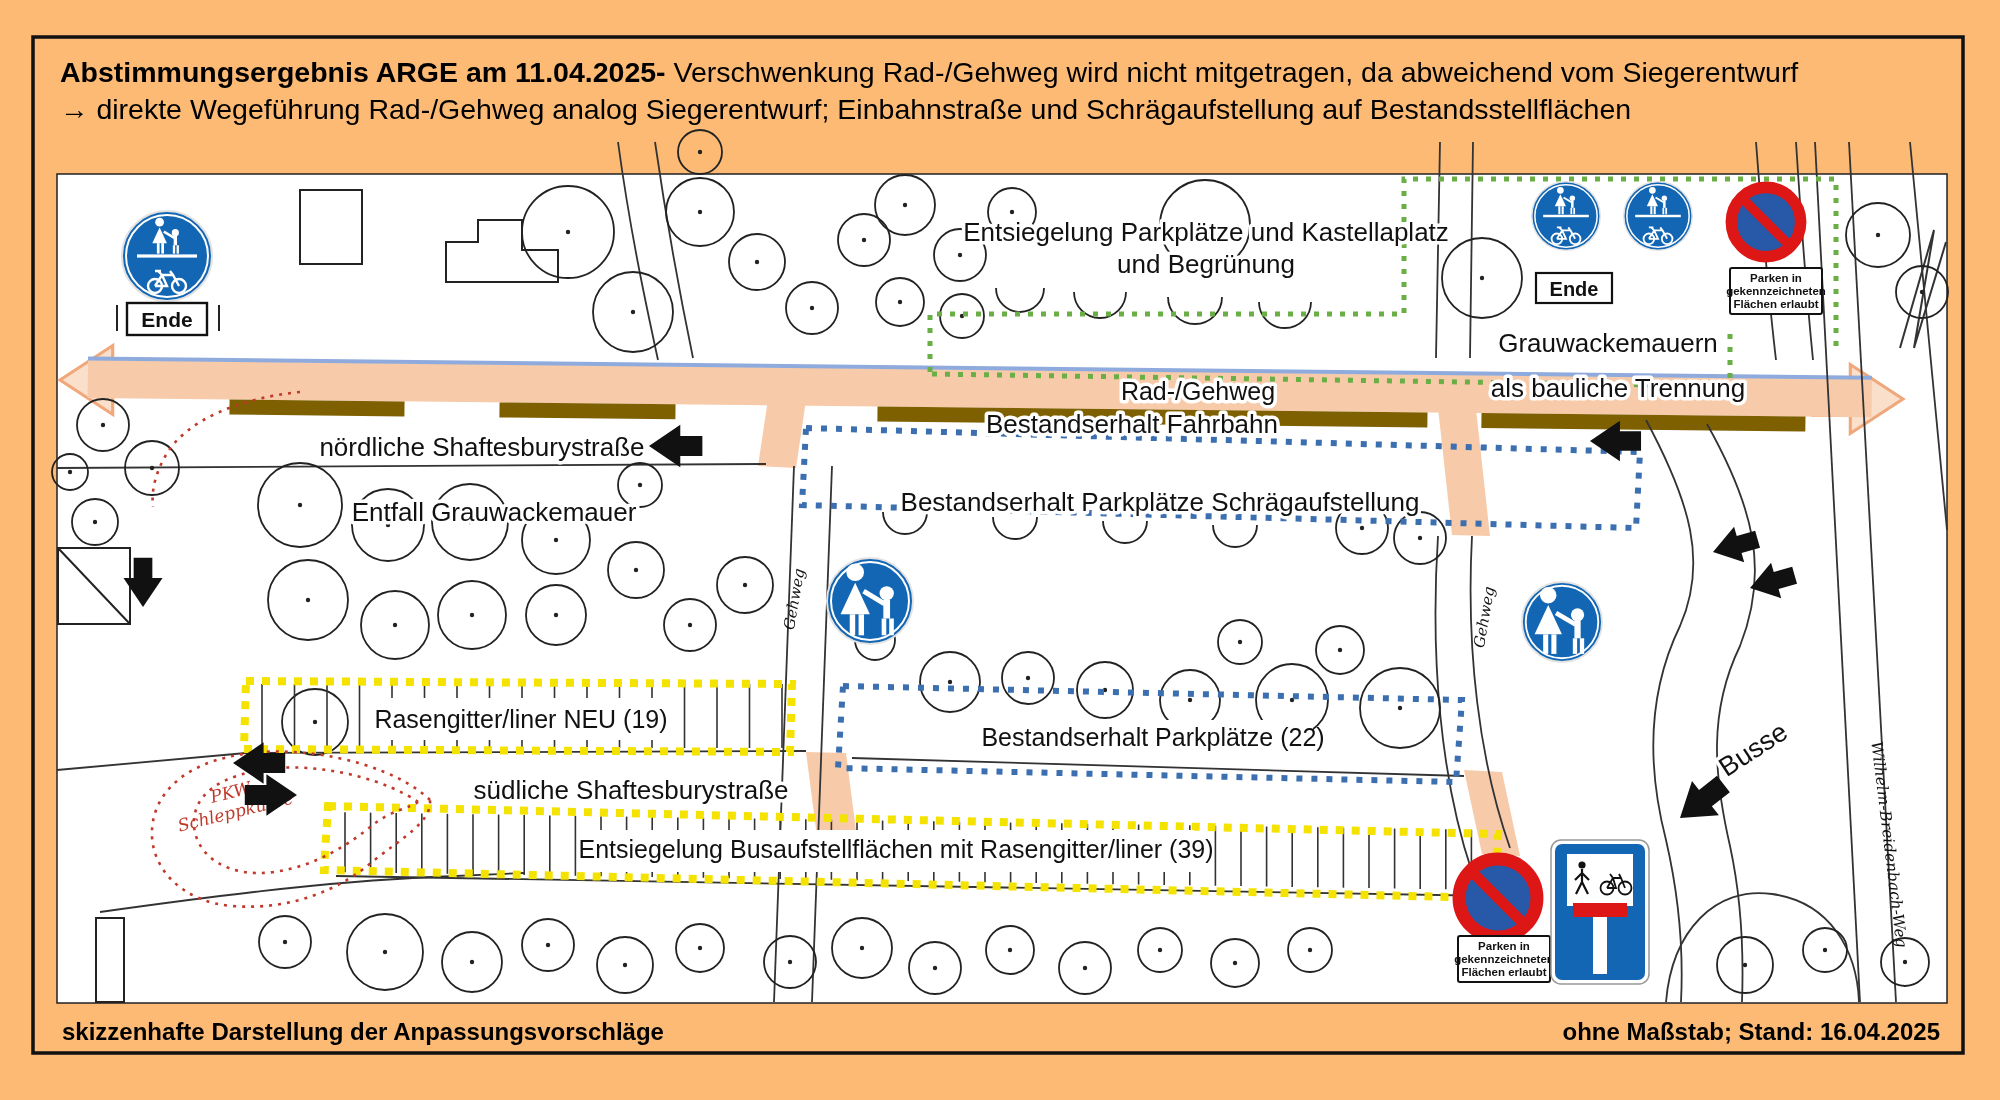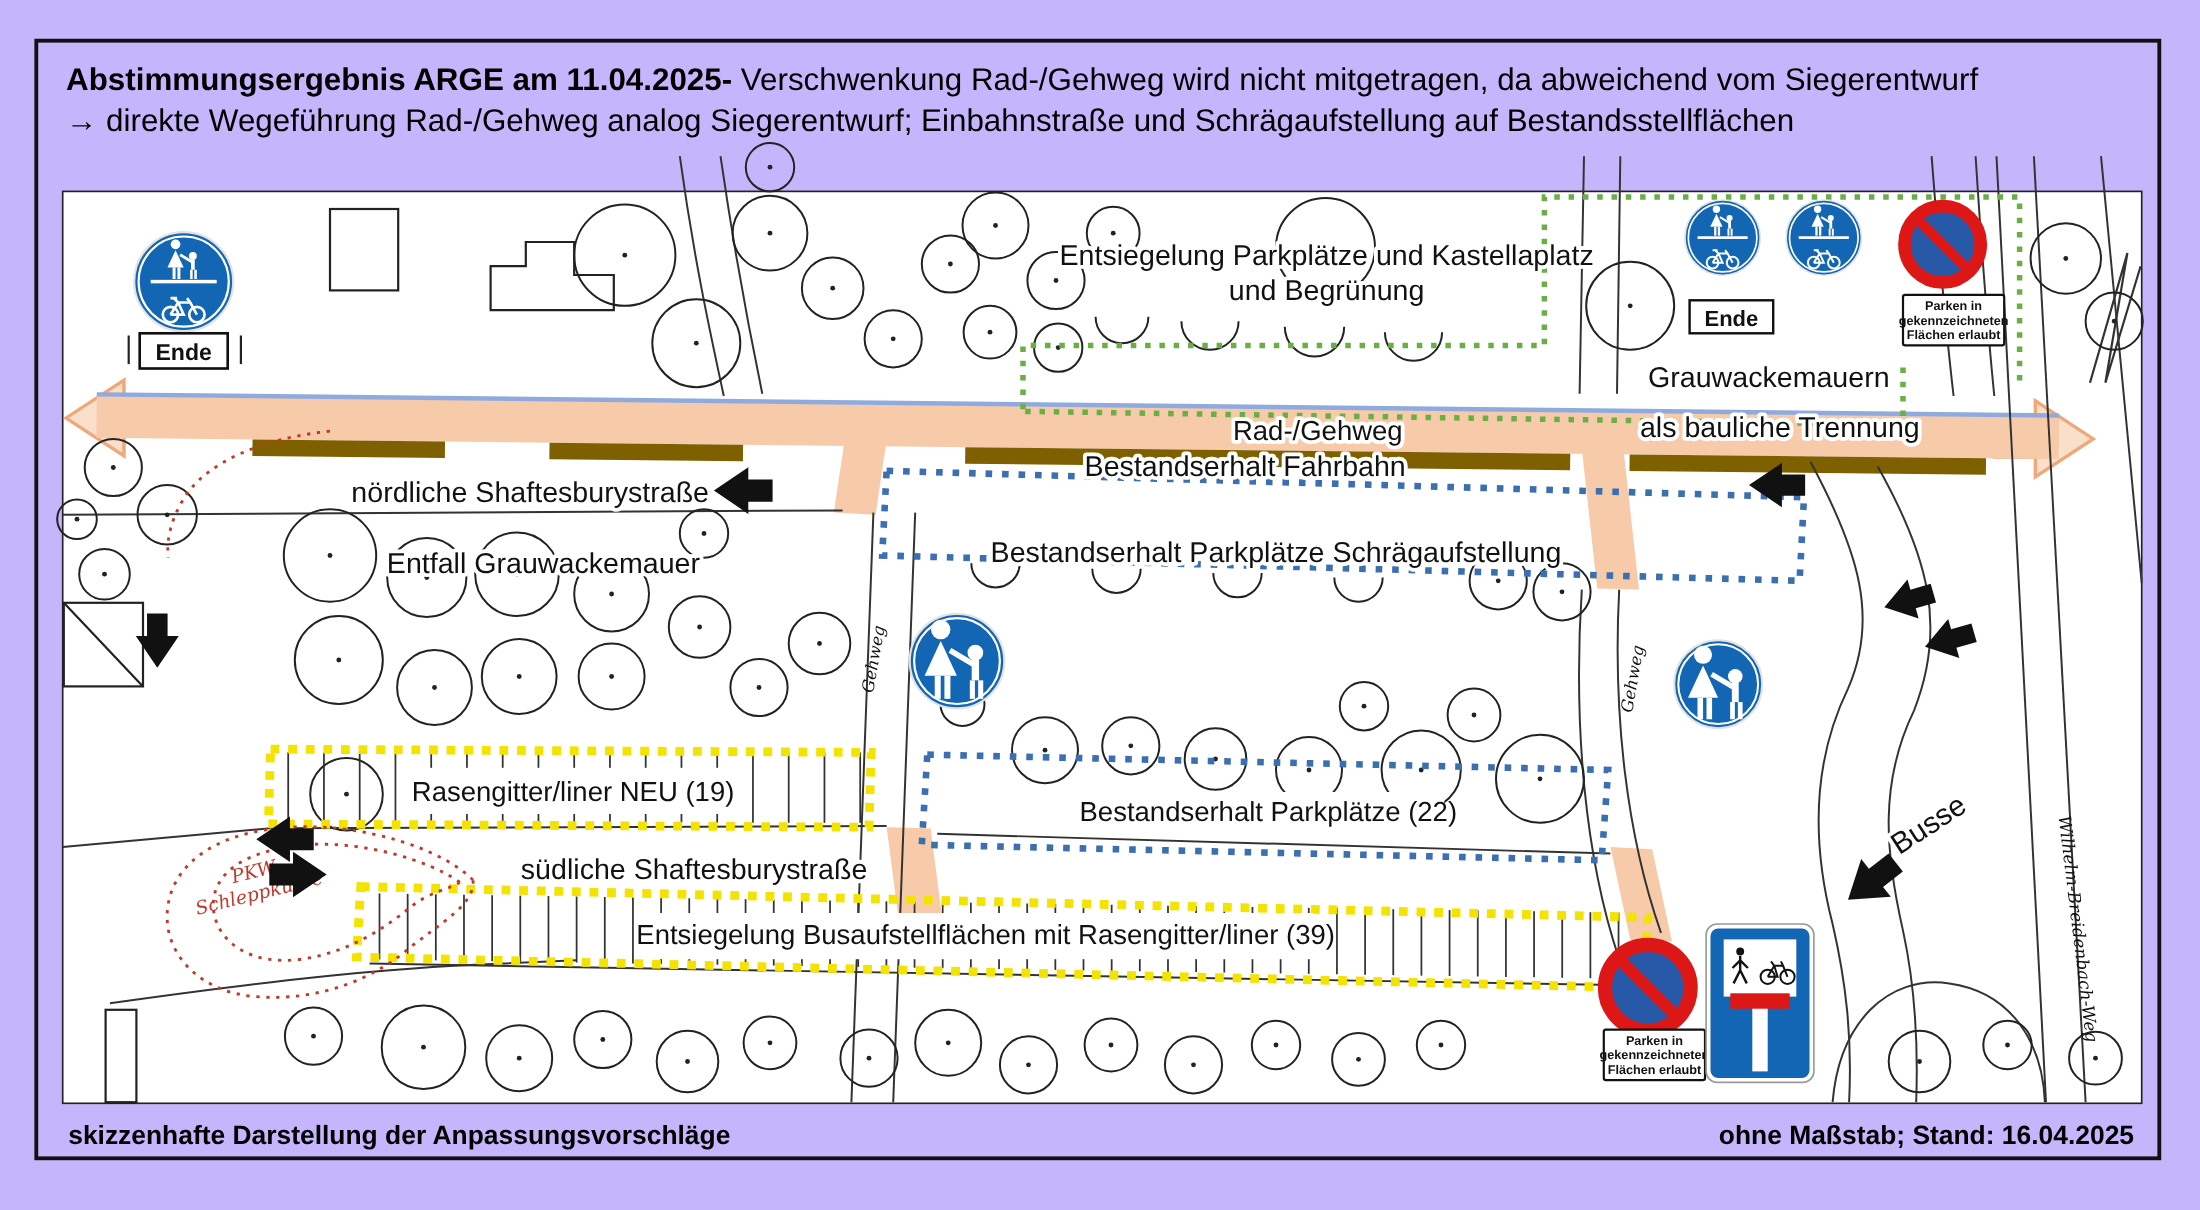--- a/index.html
+++ b/index.html
@@ -1,16 +1,16 @@
 <!DOCTYPE html>
 <html><head>
 <meta charset="utf-8">
 <style>
   html,body{margin:0;padding:0;background:#fff;}
-  .page{position:relative;width:2000px;height:1100px;background:#c4b5fd;overflow:hidden;}
+  .page{position:relative;width:2000px;height:1100px;background:#fdba74;overflow:hidden;}
   svg{display:block;}
   .lbl{font-family:"Liberation Sans","DejaVu Sans",sans-serif;fill:#111;}
   .halo{paint-order:stroke;stroke:#ffffff;stroke-width:7px;stroke-linejoin:round;}
   .hand{font-family:"DejaVu Serif",serif;font-style:italic;}
   .hdr{font-family:"Liberation Sans","DejaVu Sans",sans-serif;fill:#000;}
 </style>
 </head>
 <body>
 
 <div class="page">

